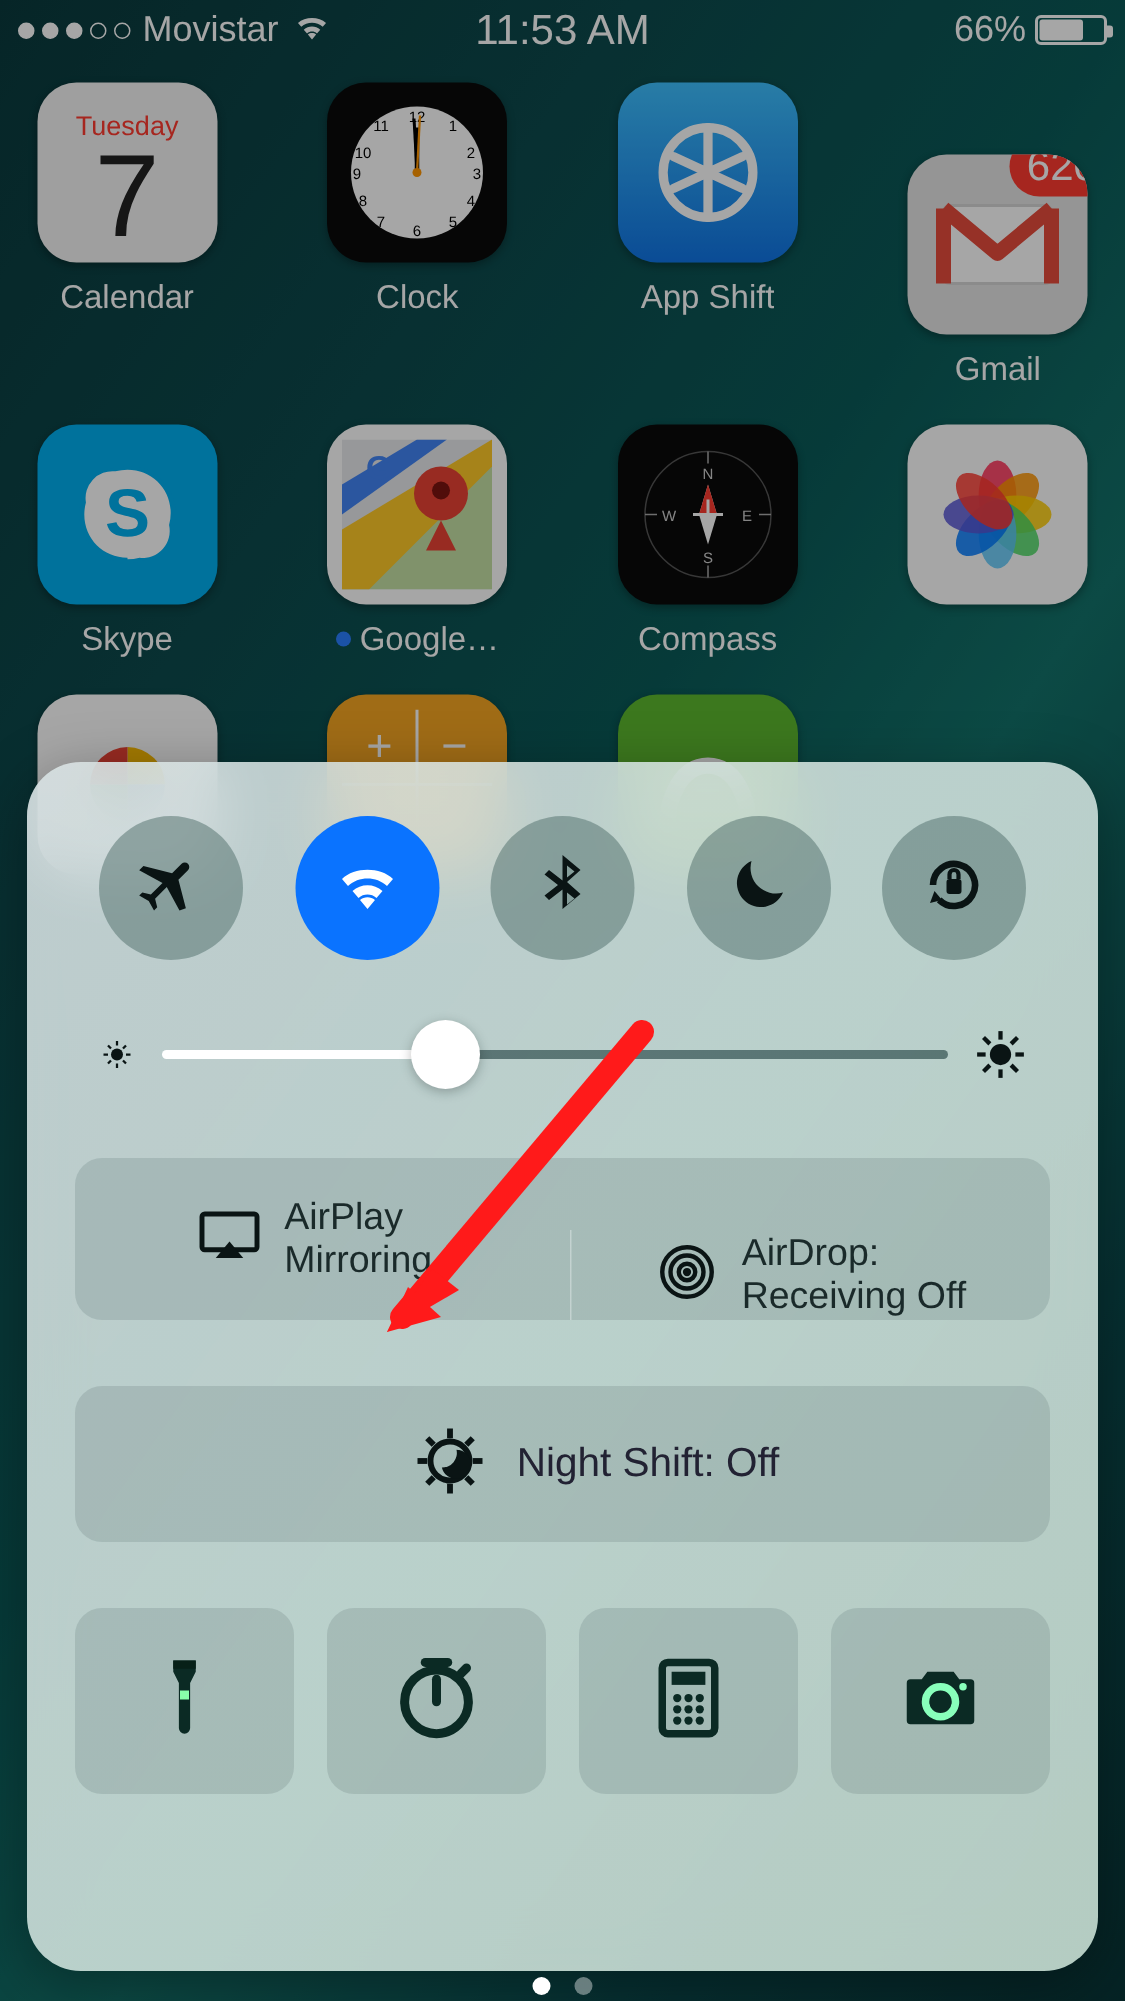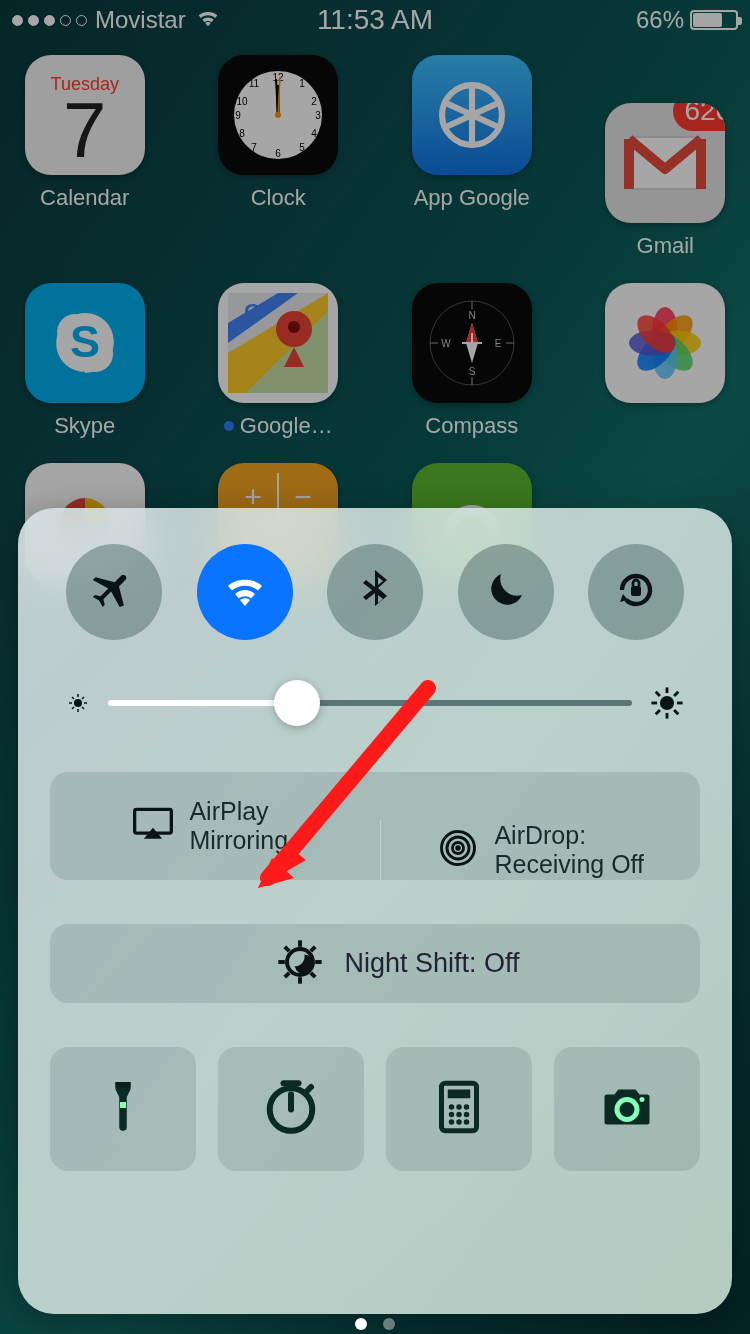--- a/index.html
+++ b/index.html
@@ -65,21 +65,21 @@
   .bright-icon-sm svg, .bright-icon-lg svg { display:block; }
   .slider-track { flex:1; height:6px; background:linear-gradient(to right,#fff 0%, #fff 36%, rgba(50,80,80,.7) 36%, rgba(50,80,80,.7) 100%); border-radius:3px; position:relative; }
   .slider-thumb { position:absolute; left:36%; top:50%; transform:translate(-50%,-50%); width:46px; height:46px; background:#fff; border-radius:50%; box-shadow:0 2px 8px rgba(0,0,0,.25); }
 
   .cc-row { display:flex; gap:10px; margin-bottom:44px; border-radius:18px; overflow:hidden; background:rgba(120,140,138,.30); height:108px; }
   .cc-row .cc-btn { flex:1; display:flex; align-items:center; justify-content:center; gap:14px; }
   .cc-row .cc-btn + .cc-btn { border-left:1px solid rgba(255,255,255,.35);margin-top:48px; }
   .cc-btn-label { color:#1a2a2a; font-size:25px; line-height:1.15; }
   .cc-btn svg { width:44px; height:44px; }
 
-  .cc-nightshift { border-radius:18px; background:rgba(120,140,138,.30); height:79px; display:flex; align-items:center; justify-content:center; gap:18px; margin-bottom:44px;padding-left:44px; }
+  .cc-nightshift { border-radius:18px; background:rgba(120,140,138,.30); height:104px; display:flex; align-items:center; justify-content:center; gap:18px; margin-bottom:44px;padding-left:44px; }
   .cc-nightshift .cc-btn-label { font-size:27px; color:#223; }
   .cc-nightshift svg { width:52px; height:52px; }
 
   .cc-shortcuts { display:flex; justify-content:space-between; gap:22px; }
   .cc-shortcuts .sc { flex:1; height:124px; border-radius:18px; background:rgba(120,140,138,.30); display:flex; align-items:center; justify-content:center; }
   .cc-shortcuts svg { width:60px; height:60px; }
 
   
   .arrow { position:absolute; left:230px; top:170px; pointer-events:none; }
   .arrow svg { overflow:visible; }
@@ -154,21 +154,21 @@
     </div>
     <span class="app-label">Clock</span>
   </div>
   <div class="app">
     <div class="app-icon ic-appstore">
       <svg viewBox="0 0 100 100" width="88" height="88">
           <circle cx="50" cy="50" r="34" fill="none" stroke="#fff" stroke-width="7"></circle>
           <path d="M50 16v68M24 62l52-24M24 38l52 24" stroke="#fff" stroke-width="7" stroke-linecap="round"></path>
         </svg>
     </div>
-    <span class="app-label">App Google</span>
+    <span class="app-label">App Shift</span>
   </div>
   <div class="app">
     <div class="app-icon ic-gmail">
       <svg viewBox="0 0 100 100" width="100" height="100">
           <rect x="14" y="24" width="72" height="52" rx="4" fill="#fff" stroke="#d6d6d6" stroke-width="2"></rect>
           <path d="M14 26l36 30L86 26" fill="none" stroke="#e74c3c" stroke-width="10" stroke-linejoin="round"></path>
           <path d="M14 26v50M86 26v50" stroke="#e74c3c" stroke-width="10"></path>
         </svg>
       <span class="badge">620</span>
     </div>

